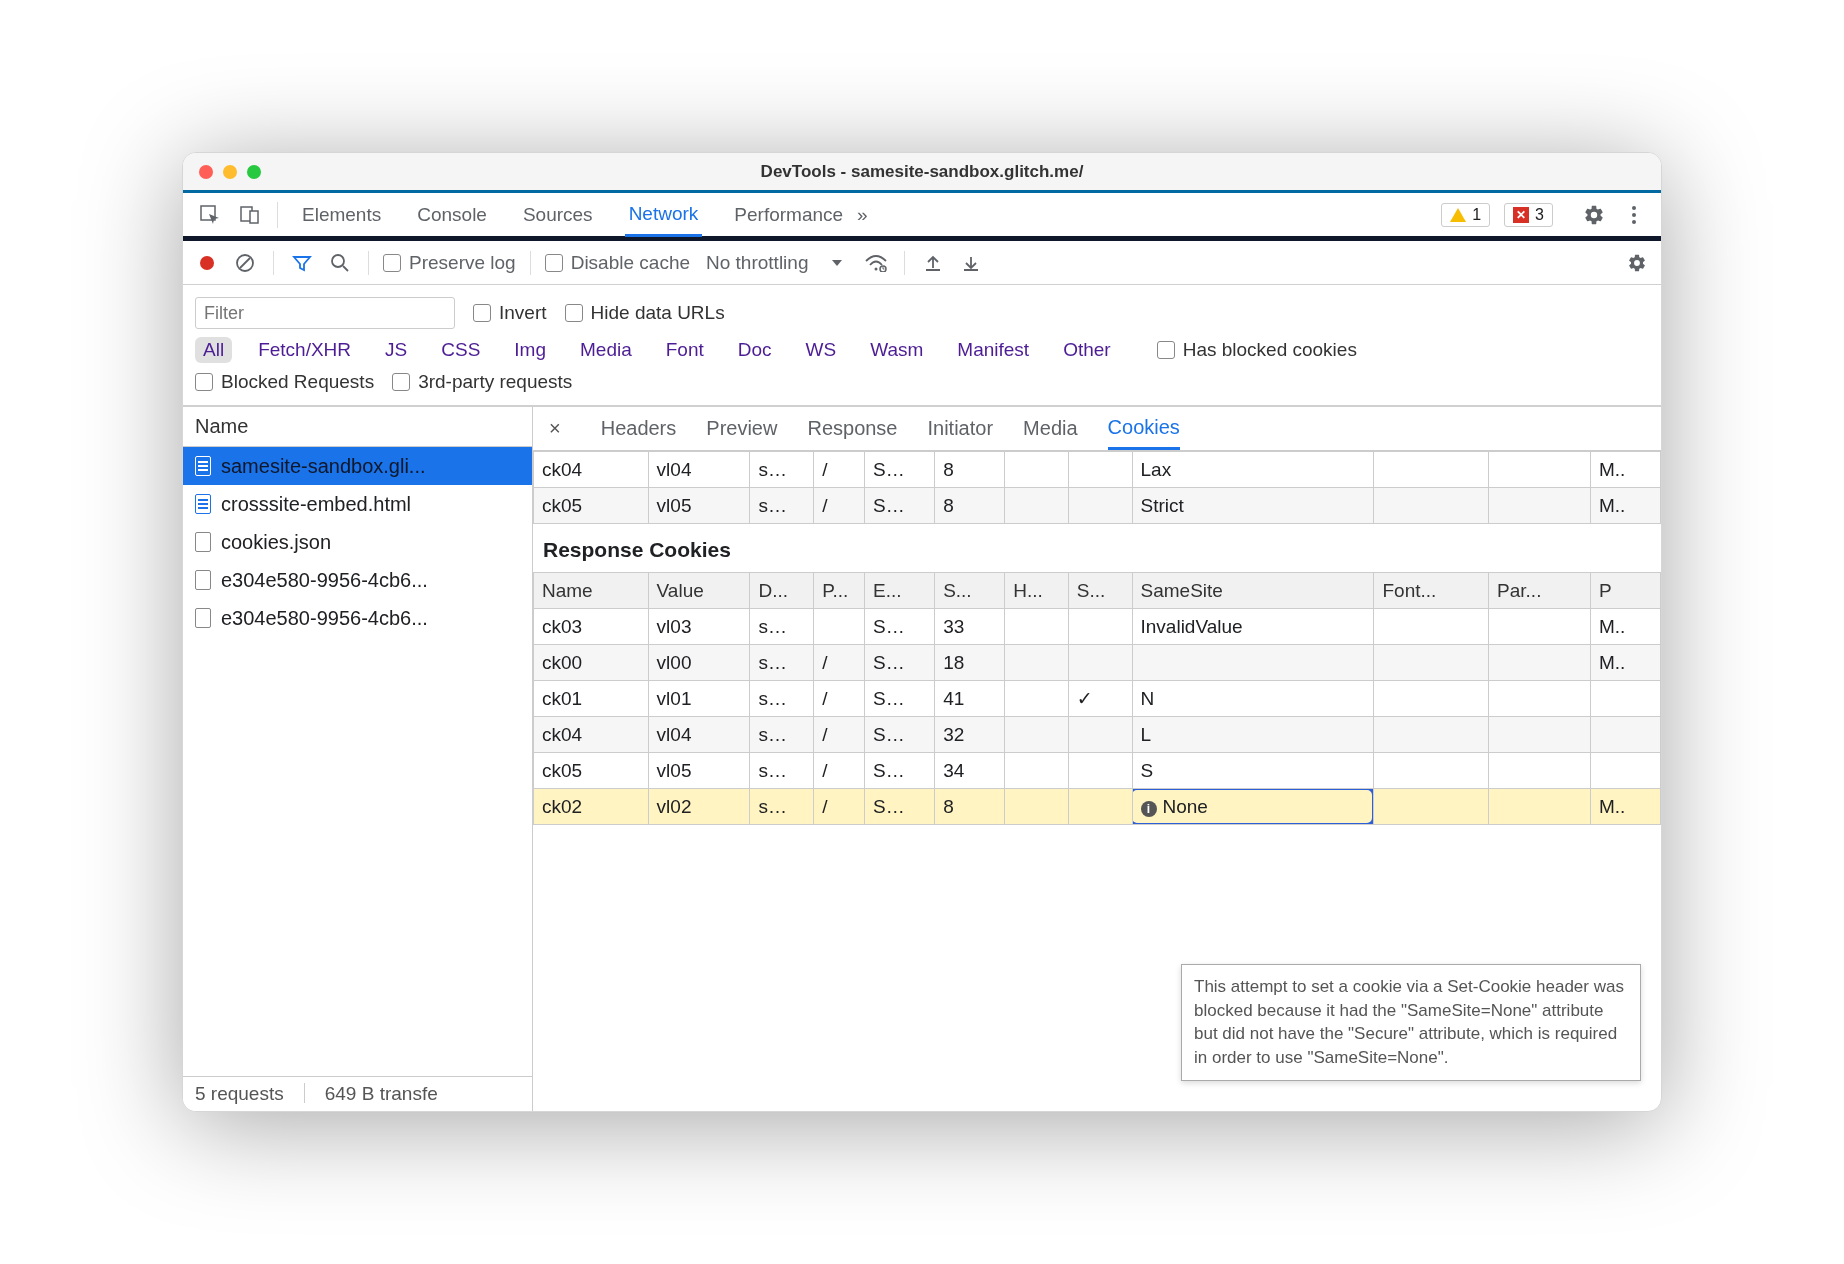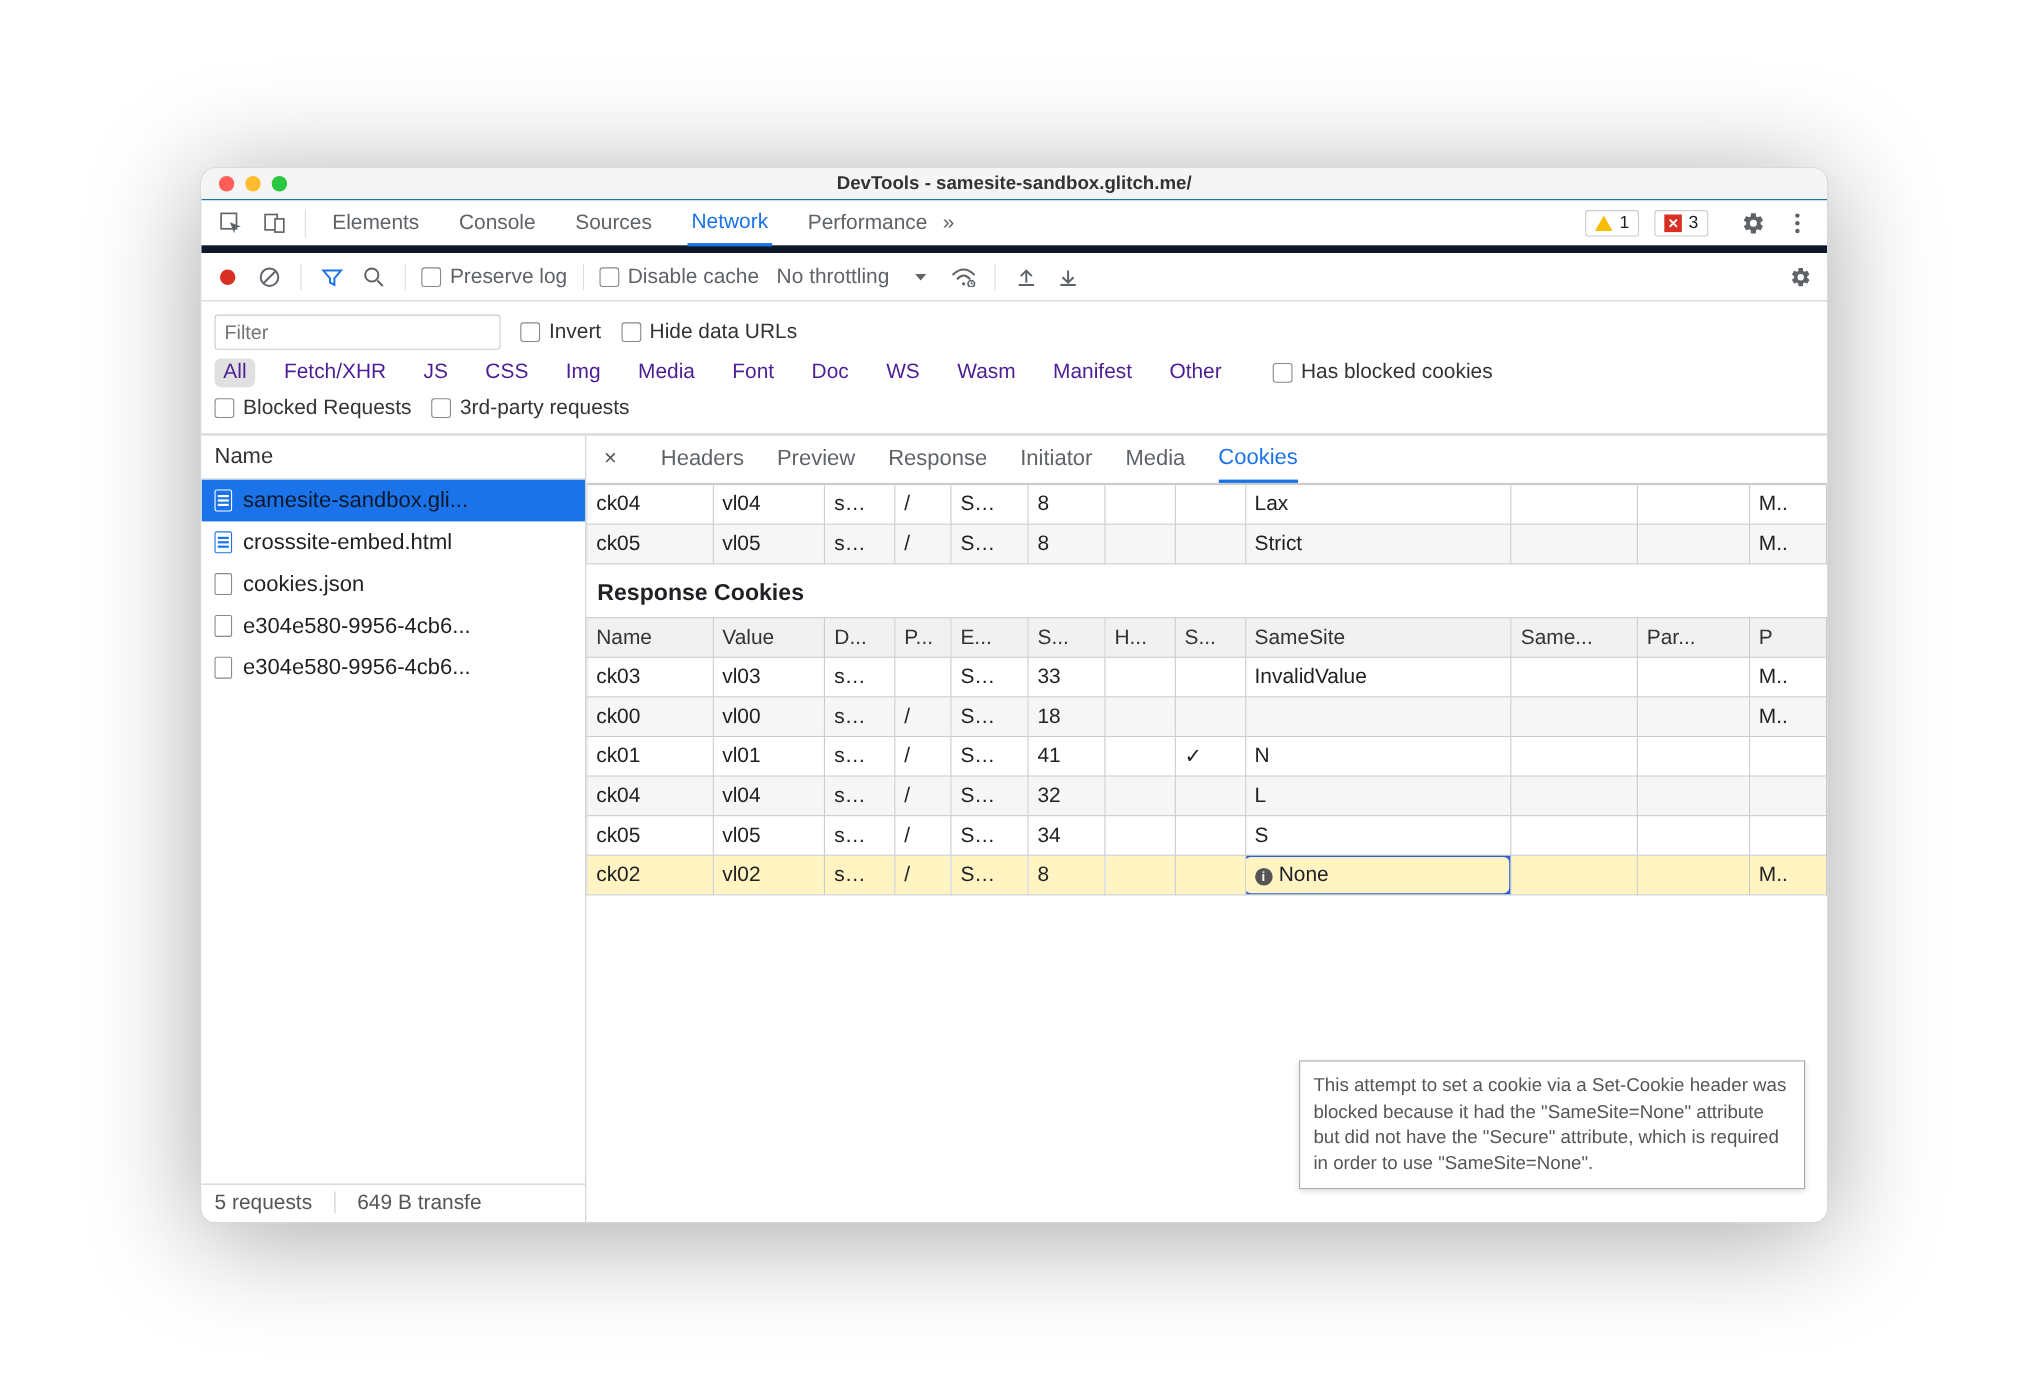--- a/index.html
+++ b/index.html
@@ -17,45 +17,45 @@
     border-radius: 14px;
     border: 1px solid #d6d6d6;
     overflow: hidden;
     display: flex;
     flex-direction: column;
     color: #202124;
   }
 
   
   .titlebar {
-    height: 29px;
+    height: 40px;
     display: flex;
     align-items: center;
-    border-bottom: 1px solid #0369a1;
+    border-bottom: 3px solid #0369a1;
     position: relative;
     background: #f5f5f5;
   }
   .traffic-lights { display: flex; gap: 10px; padding-left: 16px; }
   .tl { width: 14px; height: 14px; border-radius: 50%; }
   .tl.red { background: #ff5f57; }
   .tl.yellow { background: #febc2e; }
   .tl.green { background: #28c840; }
   .title-text {
     position: absolute; left: 0; right: 0; text-align: center;
     font-size: 17px; font-weight: 600; color: #333;
     pointer-events: none;
   }
 
   
   .tabstrip {
     height: 48px;
     display: flex;
     align-items: center;
     padding: 0 10px;
-    border-bottom: 7px solid #0f172a;
+    border-bottom: 5px solid #0f172a;
     gap: 6px;
     font-size: 19px;
   }
   .tabstrip .icon-btn { width: 34px; height: 34px; display:flex; align-items:center; justify-content:center; color:#555; border-radius:4px; }
   .tabstrip .divider { width:1px; height:26px; background:#ddd; margin: 0 4px; }
   .main-tabs { display:flex; gap: 28px; align-items:center; height:100%; margin-left: 10px;}
   .main-tab { color:#5f6368; height:100%; display:flex; align-items:center; padding: 0 4px; cursor:pointer;}
   .main-tab.active { color:#1a73e8; border-bottom: 3px solid #1a73e8; margin-bottom:-1px; }
   .spacer { flex: 1; }
   .badge { border:1px solid #ccc; border-radius:3px; padding:2px 8px; font-size:16px; display:flex; align-items:center; gap:6px; margin-left:8px;}
@@ -421,21 +421,21 @@
                 <tr id="resp-head-row">
                   <th>Name</th>
                   <th>Value</th>
                   <th>D...</th>
                   <th>P...</th>
                   <th>E...</th>
                   <th>S...</th>
                   <th>H...</th>
                   <th>S...</th>
                   <th>SameSite</th>
-                  <th>Same...</th>
+                  <th>Font...</th>
                   <th>Par...</th>
                   <th>P</th>
                 </tr>
               </thead>
           <tbody id="resp-body">
                 <tr>
                   <td>ck03</td>
                   <td>vl03</td>
                   <td>s…</td>
                   <td></td>

